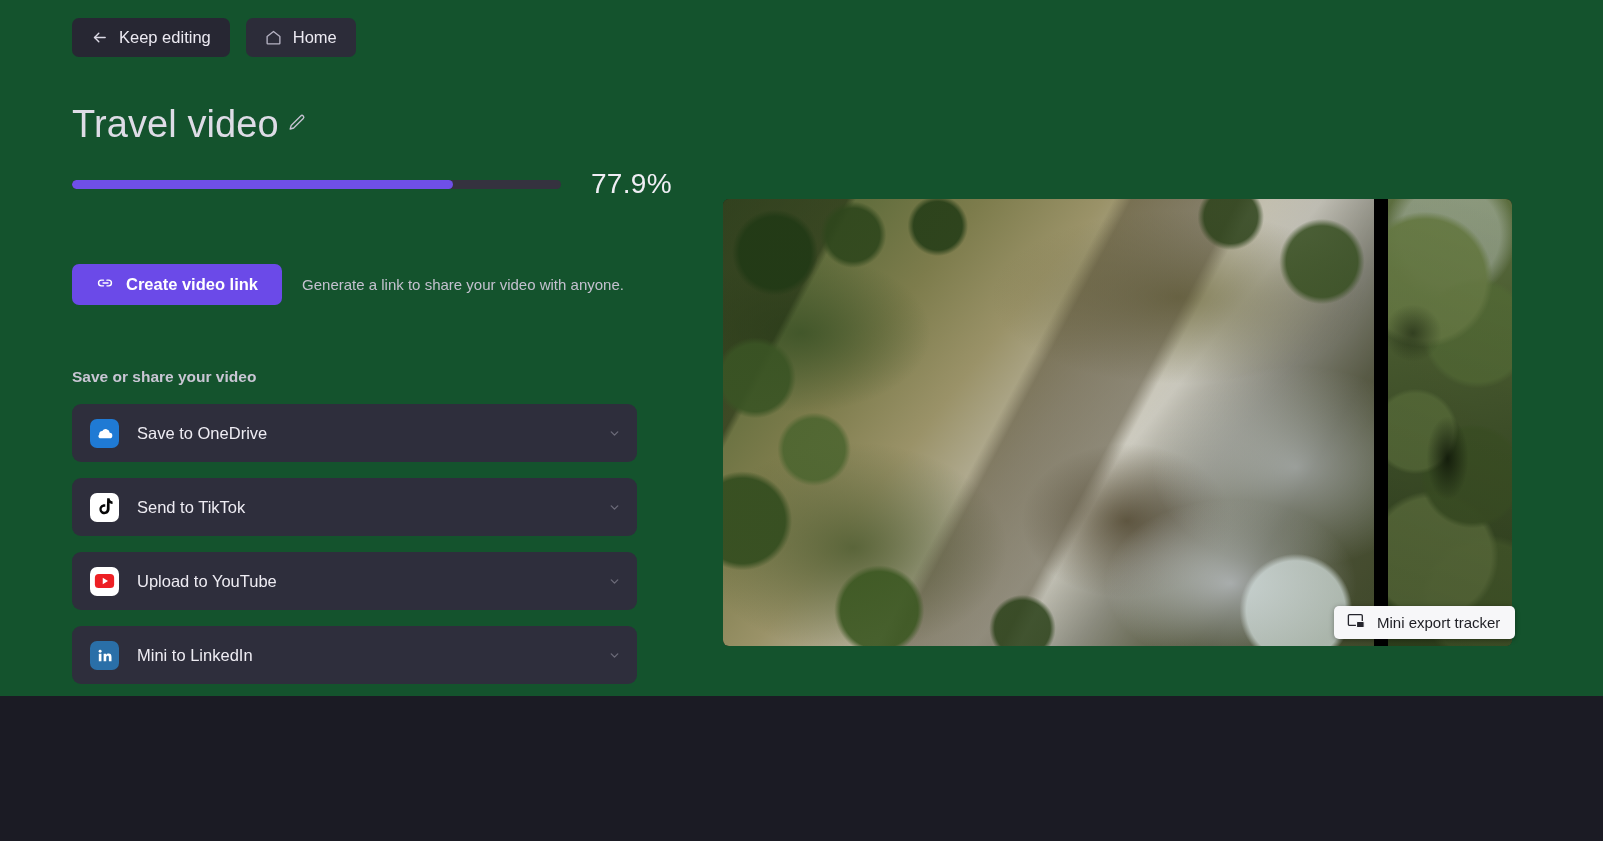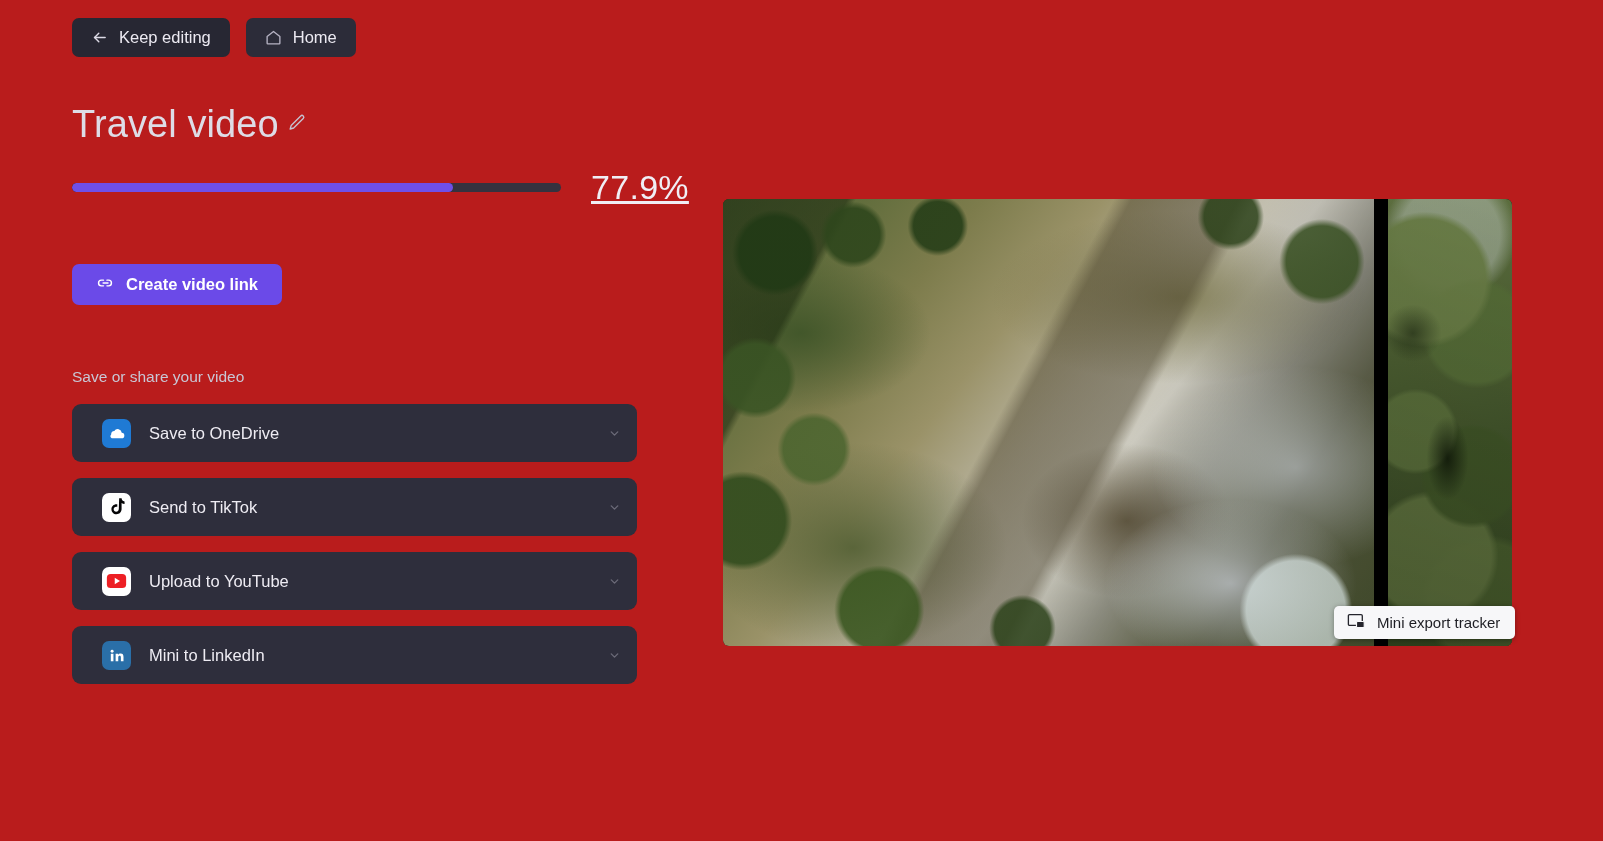--- a/index.html
+++ b/index.html
@@ -2,21 +2,21 @@
 <html><head>
 <meta charset="utf-8">
 <style>
   * { box-sizing: border-box; margin: 0; padding: 0; }
   html, body {
     width: 1603px; height: 841px;
     background: #1b1b24;
     font-family: "Liberation Sans", sans-serif;
     overflow: hidden;
   }
-  .app { position: relative; width: 1603px; height: 841px; background: #b91c1c; }
+  .app { position: relative; width: 1603px; height: 696px; background: #14532d; }
 
   
   .topbar { position: absolute; left: 72px; top: 18px; display: flex; gap: 16px; }
   .topbtn {
     display: flex; align-items: center; gap: 11px;
     height: 39px; padding: 0 19px;
     background: #272733; border: none; border-radius: 7px;
     color: #eceaf2; font-size: 16.5px; font-family: "Liberation Sans", sans-serif;
     cursor: pointer; white-space: nowrap;
   }
@@ -40,48 +40,48 @@
     display: flex; align-items: center; gap: 30px;
   }
   .track {
     width: 489px; height: 9px; border-radius: 6px;
     background: #35323f; position: relative; overflow: hidden;
   }
   .fill {
     position: absolute; left: 0; top: 0; bottom: 0;
     background: #6f4fe8; border-radius: 6px;
   }
-  .pct { font-size: 34px; color: #f0eef5; font-weight: 400; letter-spacing: .3px; text-decoration: underline; }
+  .pct { font-size: 28px; color: #f0eef5; font-weight: 400; letter-spacing: .3px; }
 
   
   .link-row {
     position: absolute; left: 72px; top: 264px;
     display: flex; align-items: center; gap: 20px;
   }
   .primary-btn {
     display: flex; align-items: center; gap: 12px;
     height: 41px; padding: 0 24px;
     background: #6b4ae8; border: none; border-radius: 7px;
     color: #ffffff; font-size: 16.5px; font-weight: 600;
     font-family: "Liberation Sans", sans-serif; cursor: pointer; white-space: nowrap;
   }
   .link-hint { font-size: 15px; color: #c4c1cf; }
 
   
   .section-label {
     position: absolute; left: 72px; top: 368px;
-    font-size: 15.5px; color: #c9c6d4;
+    font-size: 15.5px; color: #c9c6d4; font-weight: bold;
   }
   .share-list {
     position: absolute; left: 72px; top: 404px;
     width: 565px; display: flex; flex-direction: column; gap: 16px;
   }
   .share-row {
     display: flex; align-items: center;
-    height: 58px; padding: 0 16px 0 30px;
+    height: 58px; padding: 0 16px 0 18px;
     background: #2e2e3c; border: none; border-radius: 9px;
     cursor: pointer; width: 100%;
   }
   .app-icon {
     width: 29px; height: 29px; border-radius: 7px; flex: none;
     display: flex; align-items: center; justify-content: center; overflow: hidden;
   }
   .share-label {
     margin-left: 18px; font-size: 16.5px; color: #eeecf3;
     font-family: "Liberation Sans", sans-serif; white-space: nowrap;
@@ -220,20 +220,21 @@
     <button class="primary-btn">
       <span>
         <svg width="18" height="18" viewBox="0 0 24 24" fill="none" stroke="#ffffff" stroke-width="1.9" stroke-linecap="round" stroke-linejoin="round">
           <path d="M9.5 12H16"></path>
           <path d="M10 8.2H7.2a3.8 3.8 0 0 0 0 7.6H10"></path>
           <path d="M14.6 8.2h2.2a3.8 3.8 0 0 1 0 7.6h-2.2"></path>
         </svg>
       </span>
       <span>Create video link</span>
     </button>
+    <div class="link-hint">Generate a link to share your video with anyone.</div>
   </div>
 
   <div class="section-label">Save or share your video</div>
   <div class="share-list" id="share-list">
       <button class="share-row">
         <span class="app-icon ic-onedrive">
           <svg width="21" height="21" viewBox="0 0 24 24">
             <path d="M6.6 17.4h11.1a3.1 3.1 0 0 0 .3-6.2 4.6 4.6 0 0 0-8.5-2 3.7 3.7 0 0 0-3.6 3.8 3 3 0 0 0 .7 4.4z" fill="#ffffff"></path>
           </svg>
         </span>

